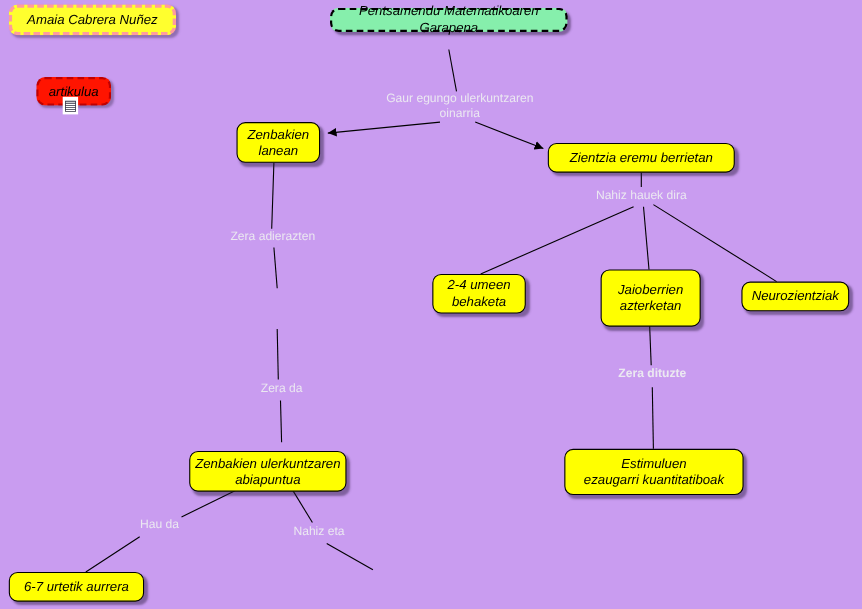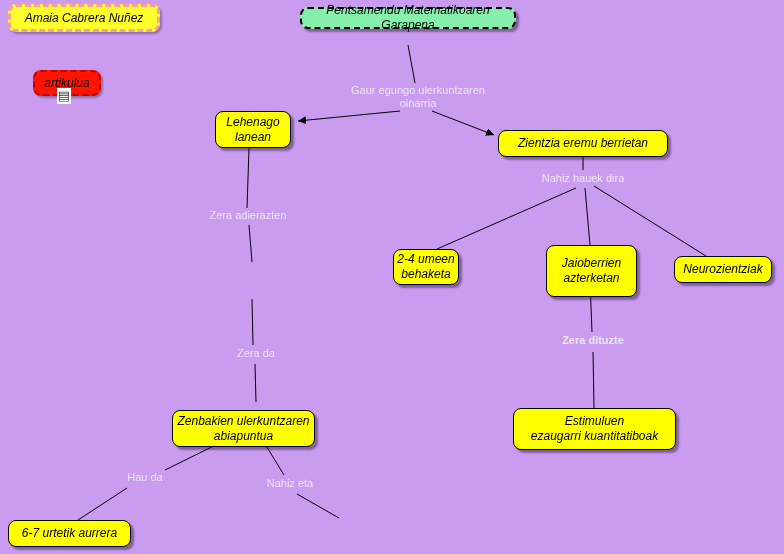--- a/index.html
+++ b/index.html
@@ -28,21 +28,21 @@
   .res-icon{
     position:absolute;left:57px;top:88px;width:14px;height:16px;
     background:#ffffff;color:#334;font-size:13px;line-height:16px;
     text-align:center;cursor:pointer;
   }
   .root{left:300px;top:7px;width:216px;height:22px;background:#86efac;
     border:2px dashed #000;}
   .piageten{left:215px;top:111px;width:76px;height:37px;}
   .zientzia{left:498px;top:130px;width:170px;height:27px;}
   .operazio{left:192px;top:262px;width:123px;height:37px;}
-  .umeen{left:393px;top:249px;width:66px;height:36px;}
+  .umeen{left:393px;top:249px;width:85px;height:36px;}
   .jaioberrien{left:546px;top:245px;width:91px;height:52px;}
   .neuro{left:674px;top:256px;width:98px;height:27px;}
   .zenbakien{left:172px;top:410px;width:143px;height:37px;}
   .estimuluen{left:513px;top:408px;width:163px;height:42px;}
   .urtetik{left:8px;top:520px;width:123px;height:27px;}
   .lehenago{left:293px;top:518px;width:118px;height:26px;}
   .ph-gaur{left:318px;top:84px;width:200px;}
   .ph-ondoko{left:508px;top:172px;width:150px;}
   .ph-adierazten{left:188px;top:209px;width:120px;}
   .ph-zerada{left:216px;top:347px;width:80px;}
@@ -81,21 +81,21 @@
       <line x1="297" y1="494" x2="339" y2="518"></line>
     </g>
   </svg>
 
   <div class="box author">Amaia Cabrera Nuñez</div>
   <div class="box resource">artikulua</div>
   <span class="res-icon" title="document-grid-icon">▤</span>
 
   <div class="box root">Pentsamendu Matematikoaren
 Garapena</div>
-  <div class="box piageten">Lehenago
+  <div class="box piageten">Zenbakien
 lanean</div>
   <div class="box zientzia">Zientzia eremu berrietan</div>
   <div class="box umeen">2-4 umeen
 behaketa</div>
   <div class="box jaioberrien">Jaioberrien
 azterketan</div>
   <div class="box neuro">Neurozientziak</div>
   <div class="box zenbakien">Zenbakien ulerkuntzaren
 abiapuntua</div>
   <div class="box estimuluen">Estimuluen

